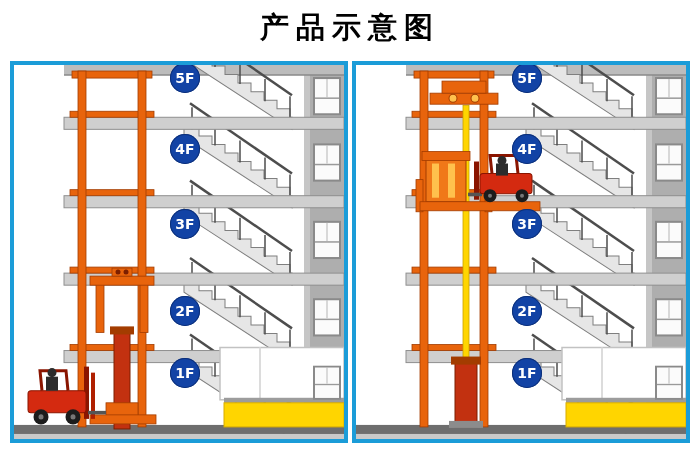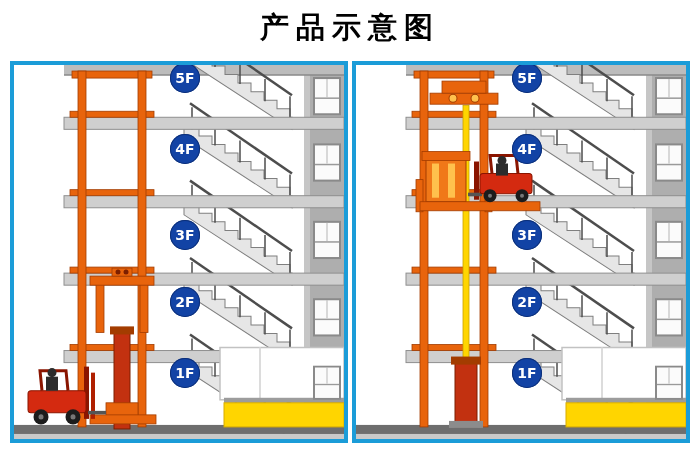--- a/index.html
+++ b/index.html
@@ -13,21 +13,21 @@
     position:relative;width:338px;height:382px;box-sizing:border-box;
     border:4px solid #1b9cd8;background:#ffffff;overflow:hidden;flex:0 0 auto;
   }
   svg.scene{display:block;width:330px;height:374px;}
   .badge{
     position:absolute;width:30px;height:30px;border-radius:50%;
     background:#1243a5;color:#ffffff;font-weight:bold;font-size:14px;
     display:flex;align-items:center;justify-content:center;left:156px;
     box-shadow:0 0 0 1px #0c2f78 inset;
   }
-  .f5{top:-2px}.f4{top:69px}.f3{top:155px}.f2{top:222px}.f1{top:293px}
+  .f5{top:-2px}.f4{top:69px}.f3{top:144px}.f2{top:231px}.f1{top:293px}
 </style>
 </head>
 <body>
 
 <svg width="0" height="0" style="position:absolute" aria-hidden="true">
   <defs>
     <g id="flight">
       <path d="M6,0 L6,-8.5 L-7,-8.5 L-7,-17 L-20,-17 L-20,-25.5 L-33,-25.5 L-33,-34 L-46,-34 L-46,-42.5 L-59,-42.5 L-59,-51 L-72,-51 L-72,-59.5 L-85,-59.5 L-85,-68 L-100,-68 L-100,-58 L8,12 L8,0 Z" fill="#e6e6e6" stroke="#7f7f7f" stroke-width="1"></path>
       <line x1="8" y1="-22" x2="-94" y2="-92" stroke="#4d4d4d" stroke-width="2.5"></line>
       <line x1="6" y1="-21" x2="6" y2="1" stroke="#4d4d4d" stroke-width="1.5"></line>

